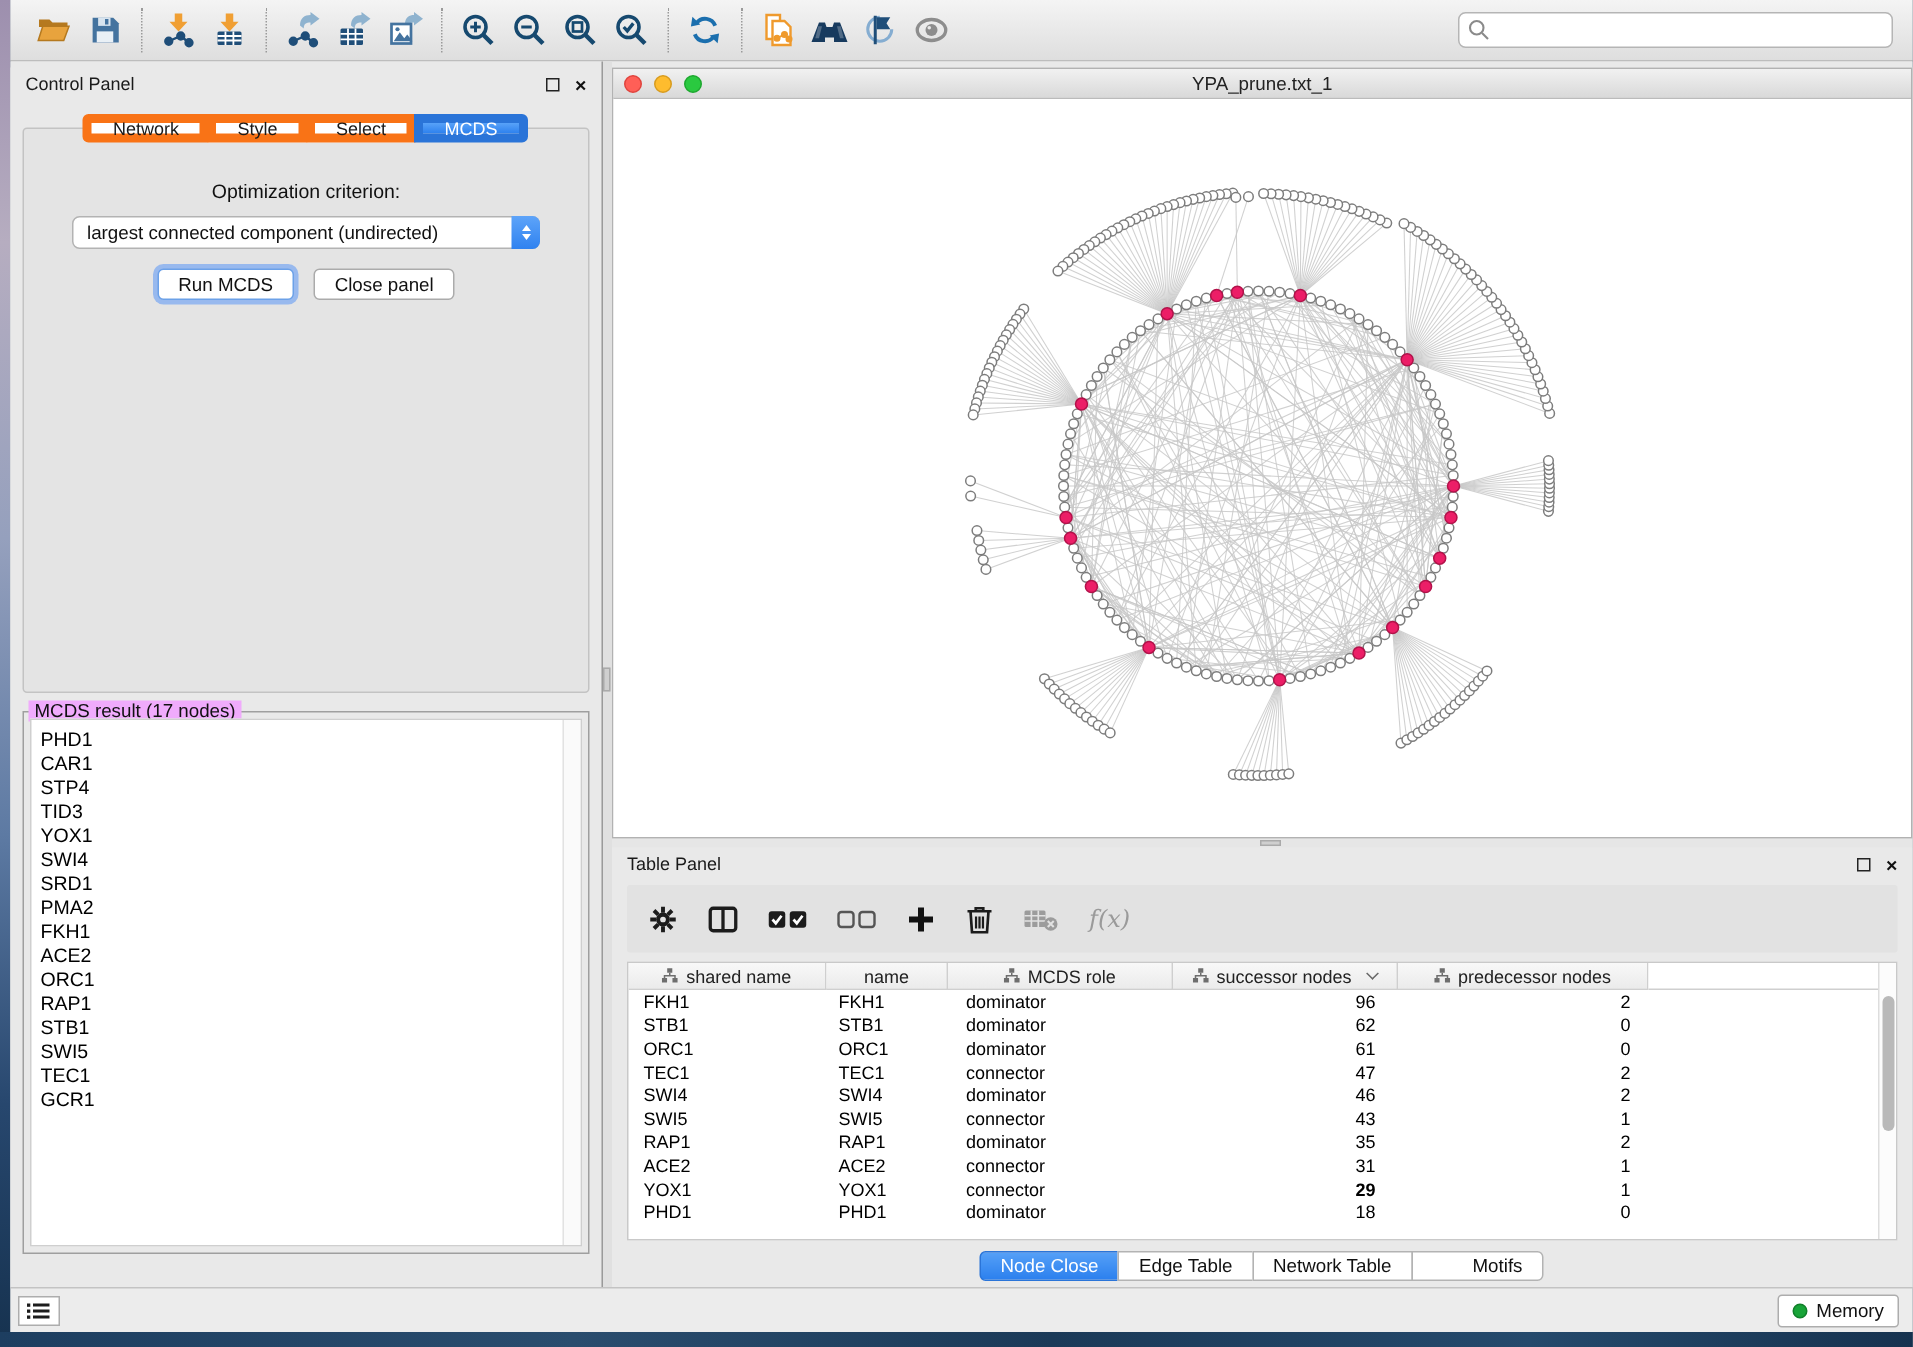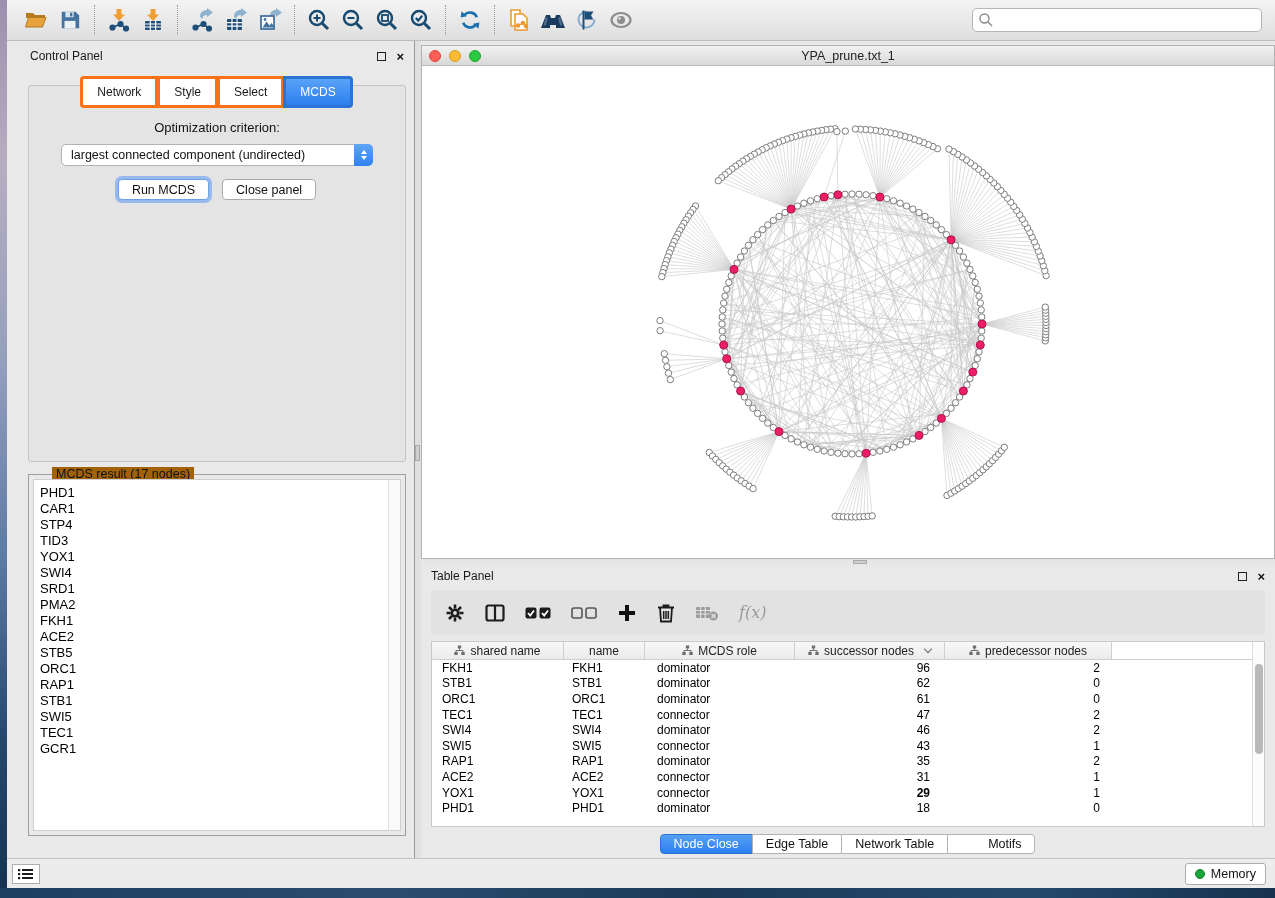--- a/index.html
+++ b/index.html
@@ -17,33 +17,33 @@
   .toolbar { height:41px; background:linear-gradient(#f4f4f4,#dedede); border-bottom:1px solid #bdbdbd;
     display:flex; align-items:center; padding-left:12px; }
   .tbtn { width:34px; height:32px; display:flex; align-items:center; justify-content:center; }
   .tsep { width:1px; height:30px; border-left:1px dotted #9a9a9a; margin:0 7px; }
   .searchwrap { margin-left:auto; margin-right:13px; position:relative; }
   .searchwrap svg { position:absolute; left:6px; top:4px; }
   .search { width:290px; height:24px; border:1px solid #b5b5b5; border-radius:5px; background:#fff;
     padding-left:26px; font-size:12px; outline:none; }
 
   
-  .main { position:absolute; top:41px; left:0; right:0; bottom:30px; background:#e9e9e9;margin-left:13px; }
+  .main { position:absolute; top:41px; left:0; right:0; bottom:30px; background:#e9e9e9; }
 
   
   .cpanel { position:absolute; left:0; top:4px; width:394px; bottom:0; background:#e9e9e9; }
   .ptitle { height:22px; display:flex; align-items:center; padding:0 10px; font-size:12px; color:#1a1a1a; }
   .ptitle .sp { flex:1; }
   .miniframe { width:9px; height:9px; border:1.5px solid #222; display:inline-block; margin-right:10px; }
   .minix { font-weight:900; font-size:13px; color:#111; line-height:9px; }
 
   .cp-body { position:relative; margin:18px 8px 0; height:377px; background:#e4e4e4;
     border:1px solid #c3c3c3; border-radius:3px; }
   .ctabs { position:absolute; top:-10px; left:0; right:0; display:flex; justify-content:center; }
-  .ctab { height:32px; padding:0 14px; background:#fff; border:3px solid #f97316; margin-left:-1px;
+  .ctab { height:19px; padding:0 14px; background:#fff; border:6px solid #f97316; margin-left:-1px;
     font-size:12px; color:#1a1a1a; display:flex; align-items:center; }
   .ctab:first-child { border-radius:4px 0 0 4px; }
   .ctab:last-child  { border-radius:0 4px 4px 0; }
   .ctab.sel { background:linear-gradient(#58a2f8,#2c80ee); border-color:#2a74d8; color:#fff; }
 
   .optlabel { text-align:center; margin-top:34px; font-size:13px; color:#111; }
   .selectrow { display:flex; justify-content:center; margin-top:9px; }
   .mselect { width:312px; height:22px; background:#fff; border:1px solid #b3b3b3; border-radius:5px;
     display:flex; align-items:center; position:relative; }
   .mselect .val { flex:1; font-size:12.5px; color:#111; padding-left:9px; white-space:nowrap; }
@@ -51,21 +51,21 @@
     background:linear-gradient(#5ea4f9,#2f82f0); display:flex; flex-direction:column; align-items:center; justify-content:center; gap:2px; }
   .tri-up { width:0; height:0; border-left:3.5px solid transparent; border-right:3.5px solid transparent; border-bottom:4.5px solid #fff; }
   .tri-dn { width:0; height:0; border-left:3.5px solid transparent; border-right:3.5px solid transparent; border-top:4.5px solid #fff; }
 
   .btnrow { display:flex; justify-content:center; gap:13px; margin-top:13px; }
   .mbtn { height:21px; padding:0 13px; background:#fff; border:1px solid #ababab; border-radius:4px;
     font-size:12.5px; color:#111; display:flex; align-items:center; }
   .mbtn.focus { border:1px solid #6ca1e8; box-shadow:0 0 0 3px rgba(90,150,245,.55); }
 
   .groupbox { position:relative; margin:12px 8px 0; height:362px; border:1px solid #9f9f9f; }
-  .legend { position:absolute; top:-8px; left:23px; background:#a16207; padding:0 4px; font-size:12.5px; color:#111; }
+  .legend { position:absolute; top:-8px; left:3px; background:#f0abfc; padding:0 4px; font-size:12.5px; color:#111; }
   .listarea { position:absolute; inset:4px; background:#fff; border:1px solid #cfcfcf; overflow:hidden; }
   .listarea .scrolltrack { position:absolute; right:0; top:0; bottom:0; width:12px; background:#fafafa; border-left:1px solid #e2e2e2; }
   .mcdslist { padding:5px 0 0 6px; }
   .mcdsitem { font-size:13px; color:#000; line-height:16px; }
 
   
   .vsplit { position:absolute; left:394px; top:0; width:7px; bottom:0; background:#e0e0e0; border-left:1px solid #9a9a9a; }
   .vsplit .handle { position:absolute; left:0px; top:404px; width:5px; height:16px; background:#cfcfcf; border:1px solid #aaa; }
   .hsplit { position:absolute; left:401px; right:0; top:518px; height:6px; background:#e6e6e6; }
   .hsplit .handle { position:absolute; left:432px; top:1px; width:14px; height:4px; background:#cfcfcf; border:1px solid #aaa; }
@@ -318,21 +318,20 @@
               <div class="mcdsitem">PHD1</div>
               <div class="mcdsitem">CAR1</div>
               <div class="mcdsitem">STP4</div>
               <div class="mcdsitem">TID3</div>
               <div class="mcdsitem">YOX1</div>
               <div class="mcdsitem">SWI4</div>
               <div class="mcdsitem">SRD1</div>
               <div class="mcdsitem">PMA2</div>
               <div class="mcdsitem">FKH1</div>
               <div class="mcdsitem">ACE2</div>
-              <div class="mcdsitem">STB5</div>
               <div class="mcdsitem">ORC1</div>
               <div class="mcdsitem">RAP1</div>
               <div class="mcdsitem">STB1</div>
               <div class="mcdsitem">SWI5</div>
               <div class="mcdsitem">TEC1</div>
               <div class="mcdsitem">GCR1</div>
             </div>
           <div class="scrolltrack"></div>
         </div>
       </div>

